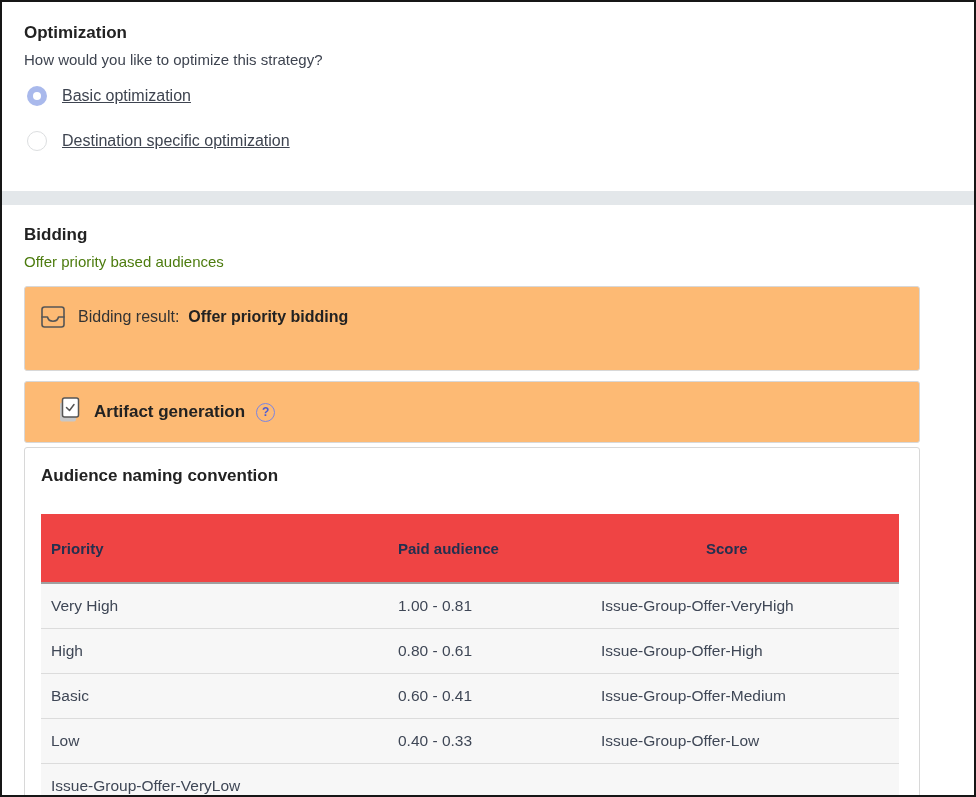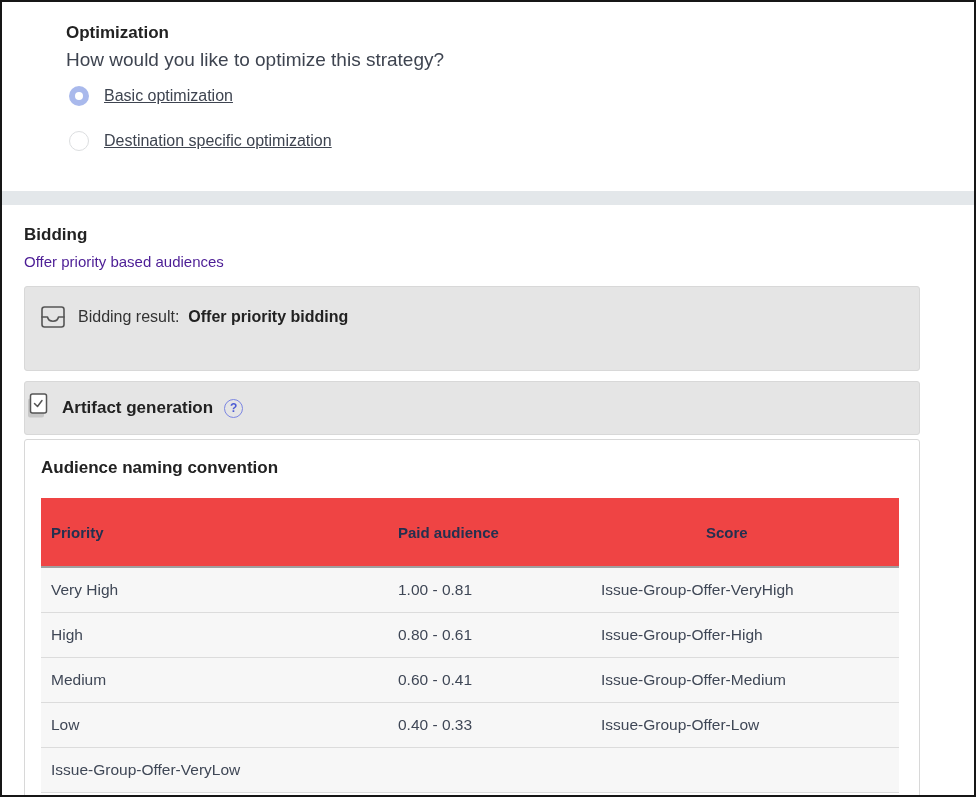--- a/index.html
+++ b/index.html
@@ -7,77 +7,77 @@
     position:relative;
     width:976px;height:797px;
     box-sizing:border-box;
     border:2px solid #161616;
     background:#fff;
     overflow:hidden;
     font-family:"Liberation Sans",sans-serif;
     color:#3e4450;
   }
   
-  .opt-section{padding:20px 10px 0 22px;margin-left:42px;}
+  .opt-section{padding:20px 10px 0 22px;}
   .section-title{
     margin:0 0 6px 0;
     font-size:17px;line-height:22px;
     font-weight:bold;color:#222;
   }
-  .question{margin:0 0 17px 0;font-size:19px;line-height:19px;color:#3e4450;}
+  .question{margin:0 0 17px 0;font-size:15px;line-height:19px;color:#3e4450;}
   .radio-row{
     display:flex;align-items:center;
     margin:0 0 25px 3px;height:20px;text-decoration:underline;
   }
   .radio{
     width:20px;height:20px;border-radius:50%;
     box-sizing:border-box;flex:0 0 20px;
     position:relative;
   }
   .radio.selected{background:#a9b9ec;}
   .radio.selected::after{
     content:"";position:absolute;left:6px;top:6px;
     width:8px;height:8px;border-radius:50%;background:#fff;
   }
   .radio.unselected{background:#fff;border:1px solid #dcdee0;}
   .radio-label{margin-left:15px;font-size:16px;color:#3e4450;}
   
   .band{height:14px;background:#e3e7ea;margin-top:40px;}
   
   .bid-section{padding:19px 22px 0 22px;}
-  .subtitle{margin:0;font-size:15px;line-height:19px;color:#4c1d95;}
+  .subtitle{margin:0;font-size:15px;line-height:19px;color:#4d7c0f;}
   .panel{
     box-sizing:border-box;width:896px;
     border:1px solid #d8d8d8;border-radius:3px;
-    background:#e5e5e5;
+    background:#fdba74;
   }
   .panel.result{height:85px;margin-top:15px;padding:19px 16px;}
   .panel.artifact{
-    height:54px;margin-top:10px;padding:0 0;
+    height:62px;margin-top:10px;padding:0 32px;
     display:flex;align-items:center;
   }
   .panel.naming{
     background:#fff;margin-top:4px;
     padding:18px 20px 0 16px;
     height:600px;
   }
   .icon-text{display:flex;align-items:center;}
   .icon-text .ico{flex:0 0 auto;display:flex;margin-right:13px;}
   .result-text{font-size:16px;color:#333;}
   .result-text b{color:#222;}
   .artifact-title{font-size:17px;font-weight:bold;color:#222;margin-right:11px;}
   .help{
     width:19px;height:19px;border-radius:50%;
     box-sizing:border-box;border:1.5px solid #7b85e2;
     color:#4c5bd4;font-size:12px;font-weight:bold;
     display:flex;align-items:center;justify-content:center;
     cursor:pointer;
   }
   
-  .naming-title{margin:0 0 20px 0;font-size:17px;font-weight:bold;color:#222;}
+  .naming-title{margin:0 0 28px 0;font-size:17px;font-weight:bold;color:#222;}
   .table{width:100%;margin-left:0;}
   .t-head{
     display:flex;align-items:center;height:70px;
     background:#ef4444;border-bottom:2px solid #a0a0a0;
     box-sizing:border-box;
   }
   .t-head .cell{font-weight:bold;font-size:15px;color:#24304f;}
   .t-row{
     display:flex;align-items:center;height:45px;
     background:#f7f7f7;border-bottom:1px solid #dcdcdc;
@@ -155,21 +155,21 @@
             <span class="cell c0">Very High</span>
             <span class="cell c1">1.00 - 0.81</span>
             <span class="cell c2">Issue-Group-Offer-VeryHigh</span>
           </div>
             <div class="t-row">
             <span class="cell c0">High</span>
             <span class="cell c1">0.80 - 0.61</span>
             <span class="cell c2">Issue-Group-Offer-High</span>
           </div>
             <div class="t-row">
-            <span class="cell c0">Medium</span>
+            <span class="cell c0">Basic</span>
             <span class="cell c1">0.60 - 0.41</span>
             <span class="cell c2">Issue-Group-Offer-Medium</span>
           </div>
             <div class="t-row">
             <span class="cell c0">Low</span>
             <span class="cell c1">0.40 - 0.33</span>
             <span class="cell c2">Issue-Group-Offer-Low</span>
           </div>
             <div class="t-row">
             <span class="cell c2">Issue-Group-Offer-VeryLow</span>

